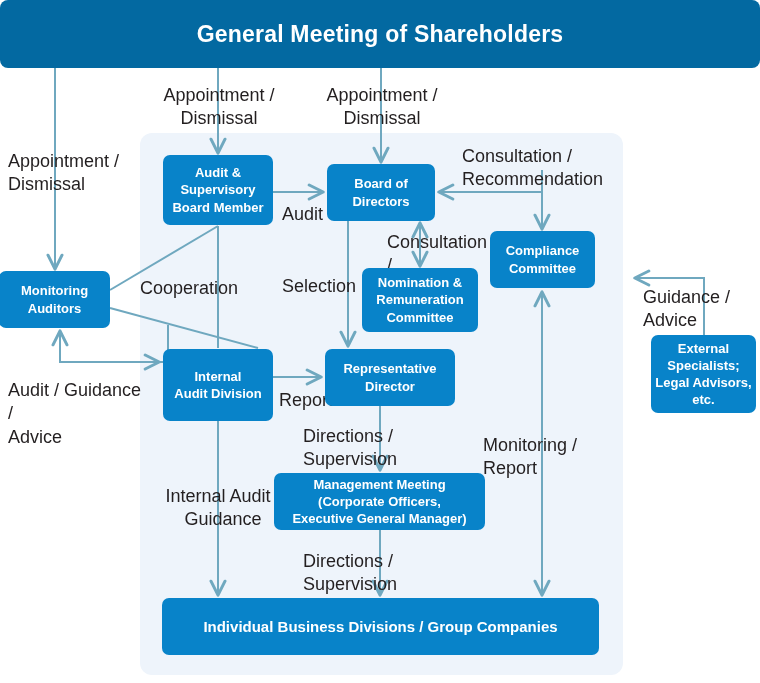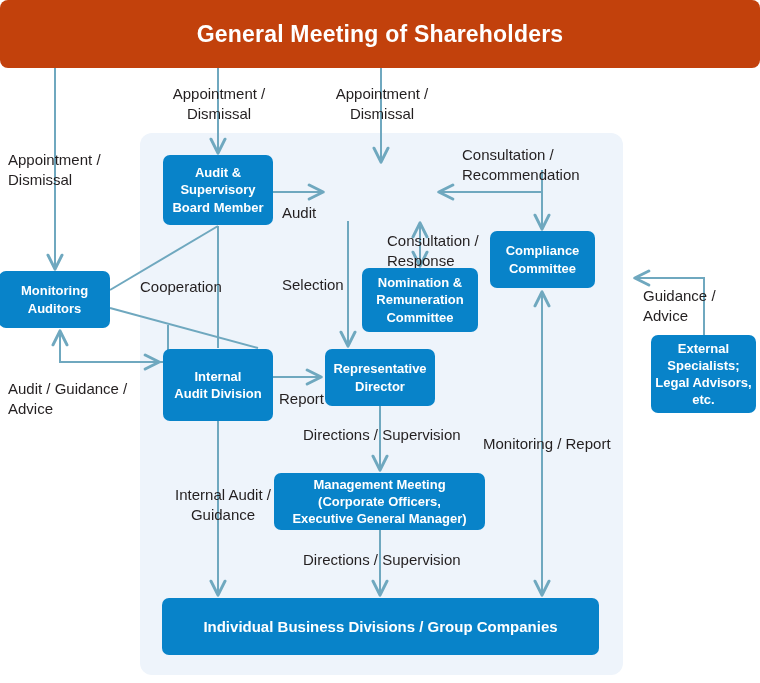--- a/index.html
+++ b/index.html
@@ -16,21 +16,21 @@
   #stage {
     position: absolute;
     left: 0; top: 0;
     width: 760px; height: 683px;
   }
   
   .header-bar {
     position: absolute;
     left: 0; top: 0;
     width: 760px; height: 68px;
-    background: #c2410c;
+    background: #0369a1;
     border-radius: 8px;
     display: flex;
     align-items: center;
     justify-content: center;
   }
   .header-bar .title {
     color: #ffffff;
     font-size: 23px;
     font-weight: bold;
     letter-spacing: 0.2px;
@@ -64,21 +64,21 @@
     font-size: 13px;
     font-weight: bold;
     line-height: 1.32;
     padding: 2px 4px;
   }
   .node.wide { font-size: 15px; }
   
   .elabel {
     position: absolute;
     color: #231f20;
-    font-size: 15px;
+    font-size: 18px;
     line-height: 1.3;
     white-space: pre-line;
   }
   .elabel.c { text-align: center; }
   .elabel.l { text-align: left; }
 </style>
 </head>
 <body>
 
 <div id="stage">
@@ -176,37 +176,39 @@
 
   <div class="elabel l" style="left:303px; top:550px; width:170px;">Directions / Supervision</div>
 
   <div class="node" style="left: -1px; top: 271px; width: 111px; height: 57px; white-space: pre-line;">Monitoring
 Auditors</div>
 
   <div class="node" style="left: 163px; top: 155px; width: 110px; height: 70px; white-space: pre-line;">Audit &amp;
 Supervisory
 Board Member</div>
 
+  <div class="node" style="left: 327px; top: 164px; width: 108px; height: 57px; white-space: pre-line;">Board of
+Directors</div>
 
   <div class="node" style="left: 362px; top: 268px; width: 116px; height: 64px; white-space: pre-line;">Nomination &amp;
 Remuneration
 Committee</div>
 
   <div class="node" style="left: 490px; top: 231px; width: 105px; height: 57px; white-space: pre-line;">Compliance
 Committee</div>
 
   <div class="node" style="left: 651px; top: 335px; width: 105px; height: 78px; white-space: pre-line;">External
 Specialists;
 Legal Advisors,
 etc.</div>
 
   <div class="node" style="left: 163px; top: 349px; width: 110px; height: 72px; white-space: pre-line;">Internal
 Audit Division</div>
 
-  <div class="node" style="left: 325px; top: 349px; width: 110px; height: 57px; white-space: pre-line;">Representative
+  <div class="node" style="left: 325px; top: 349px; width: 130px; height: 57px; white-space: pre-line;">Representative
 Director</div>
 
   <div class="node" style="left: 274px; top: 473px; width: 211px; height: 57px; white-space: pre-line;">Management Meeting
 (Corporate Officers,
 Executive General Manager)</div>
 
   <div class="node wide" style="left: 162px; top: 598px; width: 437px; height: 57px; white-space: pre-line;">Individual Business Divisions / Group Companies</div>
 
 </div>
 

